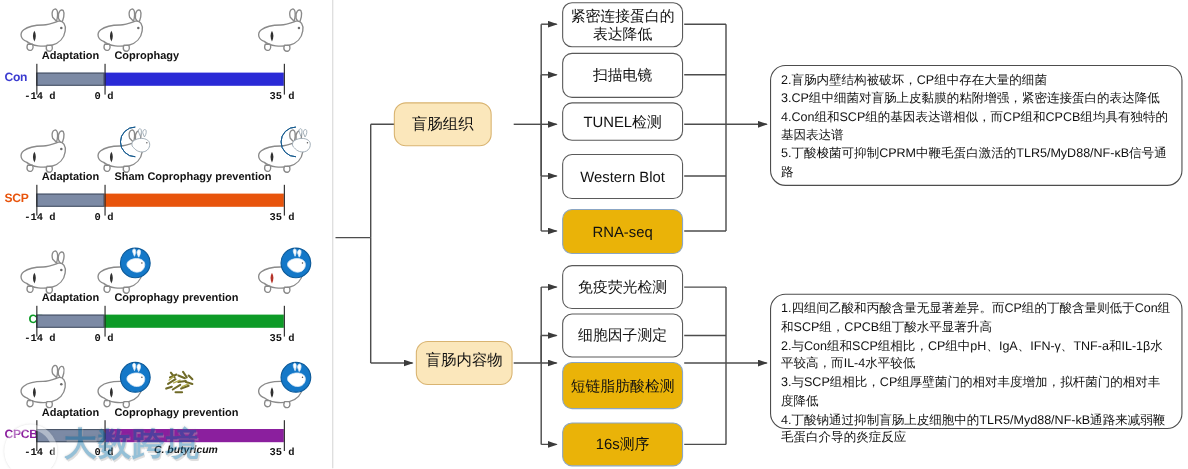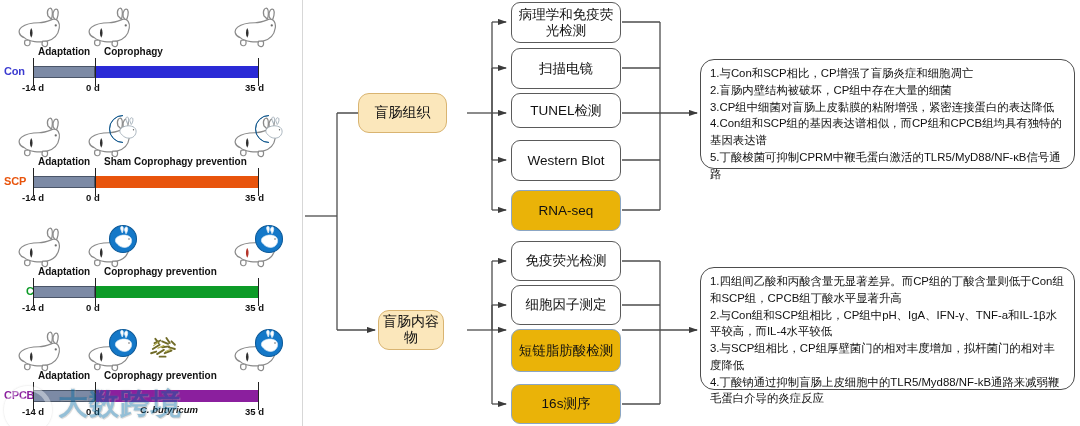--- a/index.html
+++ b/index.html
@@ -22,21 +22,21 @@
   .tl{position:absolute;left:0;top:56px;width:300px;height:46px;}
   .glabel{
     position:absolute;left:4px;top:9px;font-size:11px;font-weight:bold;
     letter-spacing:-0.2px;
   }
   .bar{position:absolute;top:10px;height:12px;box-sizing:border-box;}
   .bar.adapt{left:33px;width:62px;background:#7c8aa5;border:1px solid #4a5568;}
   .bar.main{left:95px;width:163px;}
   .tick{position:absolute;top:2px;width:1px;height:28px;background:#222;}
   .ptxt{position:absolute;top:-10px;font-size:10px;font-weight:bold;white-space:nowrap;}
-  .dlabel{position:absolute;top:26px;font-size:9.5px;font-weight:bold;white-space:nowrap;}
+  .dlabel{position:absolute;top:26px;font-size:9.5px;font-weight:bold;white-space:nowrap;font-family:Liberation Mono, monospace;}
   .sub{position:absolute;top:24px;font-size:9.5px;font-style:italic;font-weight:bold;white-space:nowrap;}
 
   
   #wm{position:absolute;left:2px;top:382px;width:230px;height:44px;
       opacity:.42;pointer-events:none;}
   #wm .wmtxt{position:absolute;left:56px;top:2px;font-size:30px;font-weight:bold;
       color:#0369a1;text-shadow:0 0 2px rgba(120,120,120,.9),1px 1px 0 #b9b9b9;
       letter-spacing:1px;font-family:Liberation Sans, sans-serif;}
   #wm .wmring{position:absolute;left:2px;top:4px;width:38px;height:38px;
       border:5px solid rgba(255,255,255,.95);border-radius:50%;
@@ -455,35 +455,34 @@
       <path d="M622,261 L660,261"></path>
       <path d="M622,305 L660,305"></path>
       <path d="M622,404 L660,404"></path>
       <path d="M660,261 L660,404"></path>
       <path d="M622,330 L697,330" marker-end="url(#ah)"></path>
     </g>
   </svg>
 
   <div class="node cat" style="left:358px;top:93px;width:89px;height:40px;">盲肠组织</div>
 
-  <div class="node cat" style="left:378px;top:310px;width:66px;height:40px;">盲肠内容物</div>
-
-  <div class="node" style="left:511px;top:2px;width:110px;height:41px;">病理学和免疫荧光检测</div>
+  <div class="node cat" style="left:378px;top:310px;width:88px;height:40px;font-family:Liberation Mono, monospace;">盲肠内容物</div>
+
+  <div class="node" style="left:511px;top:2px;width:110px;height:41px;">紧密连接蛋白的表达降低</div>
   <div class="node" style="left:511px;top:48px;width:110px;height:41px;">扫描电镜</div>
   <div class="node" style="left:511px;top:93px;width:110px;height:35px;">TUNEL检测</div>
   <div class="node" style="left:511px;top:140px;width:110px;height:41px;">Western Blot</div>
   <div class="node blue" style="left:511px;top:190px;width:110px;height:41px;">RNA-seq</div>
 
   <div class="node" style="left:511px;top:241px;width:110px;height:40px;">免疫荧光检测</div>
   <div class="node" style="left:511px;top:285px;width:110px;height:40px;">细胞因子测定</div>
   <div class="node blue" style="left:511px;top:329px;width:110px;height:43px;">短链脂肪酸检测</div>
   <div class="node blue" style="left:511px;top:384px;width:110px;height:40px;">16s测序</div>
 
   <div class="concl" style="left:700px;top:59px;width:375px;height:110px;">
-    <p>1.与Con和SCP相比，CP增强了盲肠炎症和细胞凋亡</p>
     <p>2.盲肠内壁结构被破坏，CP组中存在大量的细菌</p>
     <p>3.CP组中细菌对盲肠上皮黏膜的粘附增强，紧密连接蛋白的表达降低</p>
     <p>4.Con组和SCP组的基因表达谱相似，而CP组和CPCB组均具有独特的基因表达谱</p>
     <p>5.丁酸梭菌可抑制CPRM中鞭毛蛋白激活的TLR5/MyD88/NF-κB信号通路</p>
   </div>
 
   <div class="concl" style="left:700px;top:267px;width:375px;height:123px;">
     <p>1.四组间乙酸和丙酸含量无显著差异。而CP组的丁酸含量则低于Con组和SCP组，CPCB组丁酸水平显著升高</p>
     <p>2.与Con组和SCP组相比，CP组中pH、IgA、IFN-γ、TNF-a和IL-1β水平较高，而IL-4水平较低</p>
     <p>3.与SCP组相比，CP组厚壁菌门的相对丰度增加，拟杆菌门的相对丰度降低</p>

